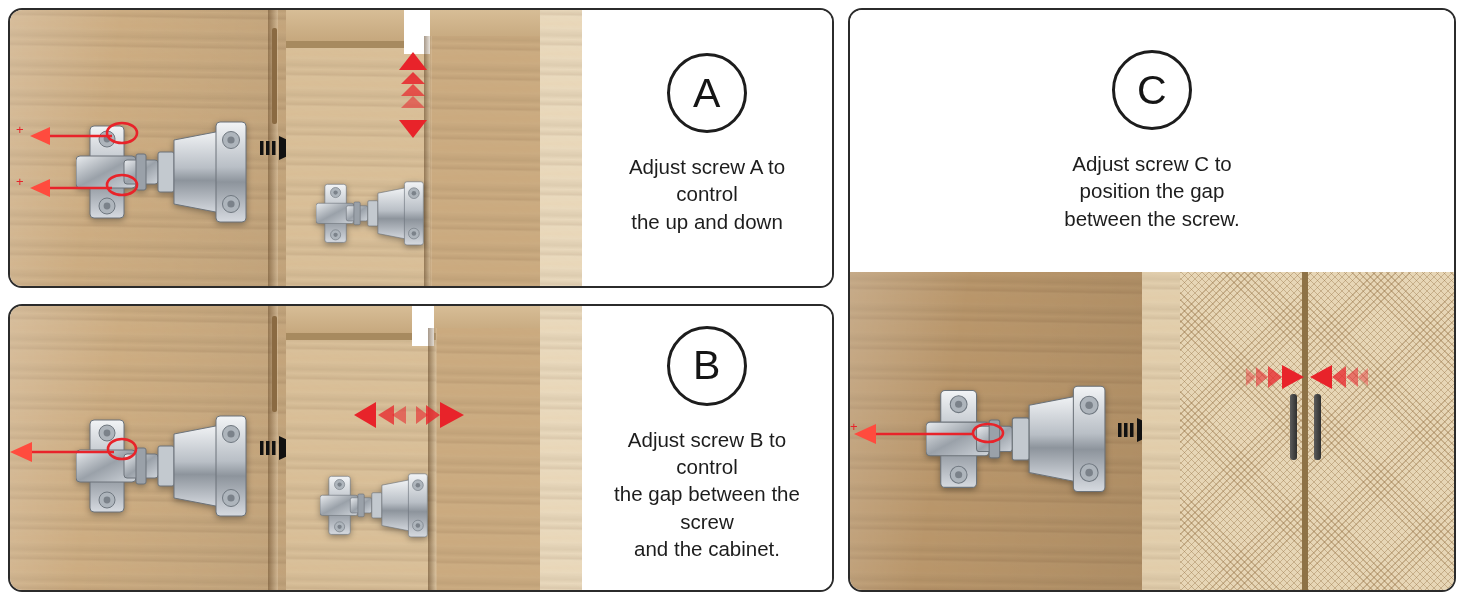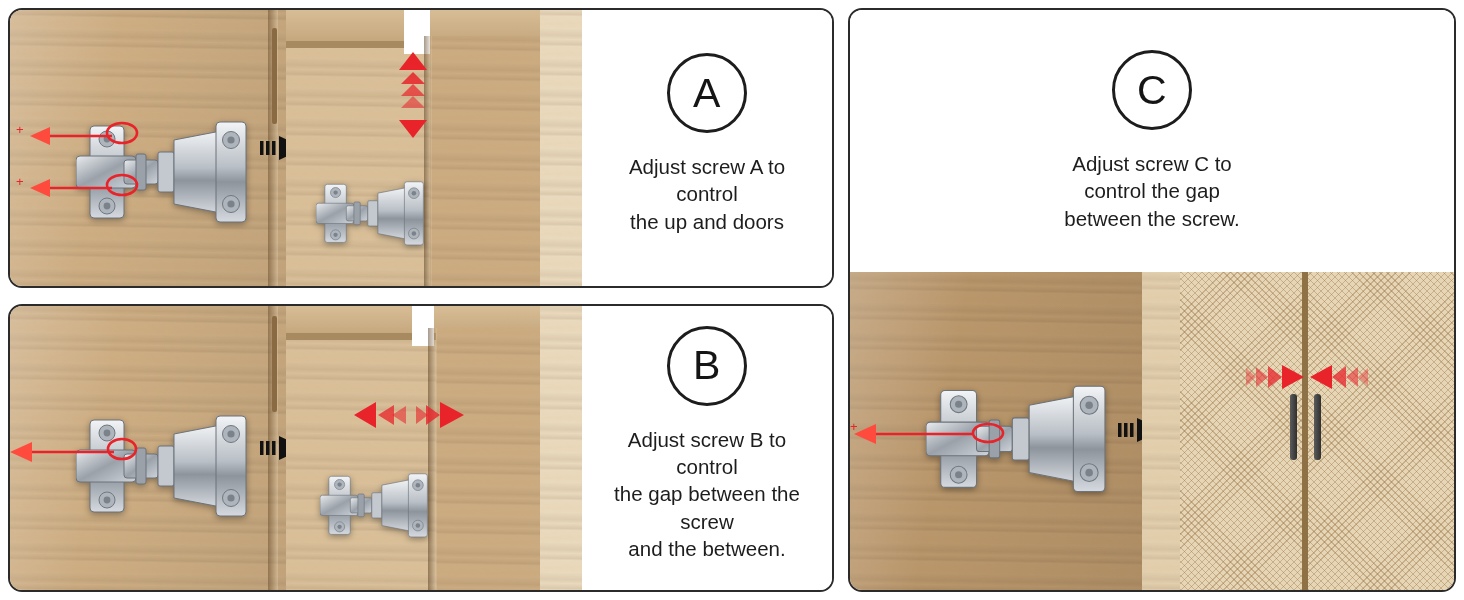--- a/index.html
+++ b/index.html
@@ -311,21 +311,21 @@
             <circle cx="155" cy="22" r="3.6" fill="#7b828a"></circle>
           <circle cx="155" cy="86" r="8.5" fill="#aeb5bc" stroke="#707880"></circle>
             <circle cx="155" cy="86" r="3.6" fill="#7b828a"></circle>
         </svg>
       </div>
 
       <div class="text-col" style="flex:1;">
         <div class="badge">A</div>
         <div class="caption">
           <div>Adjust screw A to control</div>
-          <div>the up and doors</div>
+          <div>the up and down</div>
         </div>
       </div>
     </div>
   </div>
 
   <div class="panel" id="panel-b">
     <div class="panel-inner">
 
       <div class="photo left wood mid">
         <div class="wood-grain v"></div>
@@ -409,33 +409,33 @@
           <circle cx="155" cy="86" r="8.5" fill="#aeb5bc" stroke="#707880"></circle>
             <circle cx="155" cy="86" r="3.6" fill="#7b828a"></circle>
         </svg>
       </div>
 
       <div class="text-col" style="flex:1;">
         <div class="badge">B</div>
         <div class="caption" style="max-width:260px;">
           <div>Adjust screw B to control</div>
           <div>the gap between the screw</div>
-          <div>and the between.</div>
+          <div>and the cabinet.</div>
         </div>
       </div>
     </div>
   </div>
 
   <div class="panel" id="panel-c">
 
     <div class="c-top">
       <div class="badge">C</div>
       <div class="caption" style="max-width:300px;text-align:center;">
         <div>Adjust screw C to</div>
-        <div>control the gap</div>
+        <div>position the gap</div>
         <div>between the screw.</div>
       </div>
     </div>
 
     <div class="c-bottom">
 
       <div class="photo wood dark" style="width:292px;">
         <div class="wood-grain v"></div>
         <div class="sheen"></div>
 

